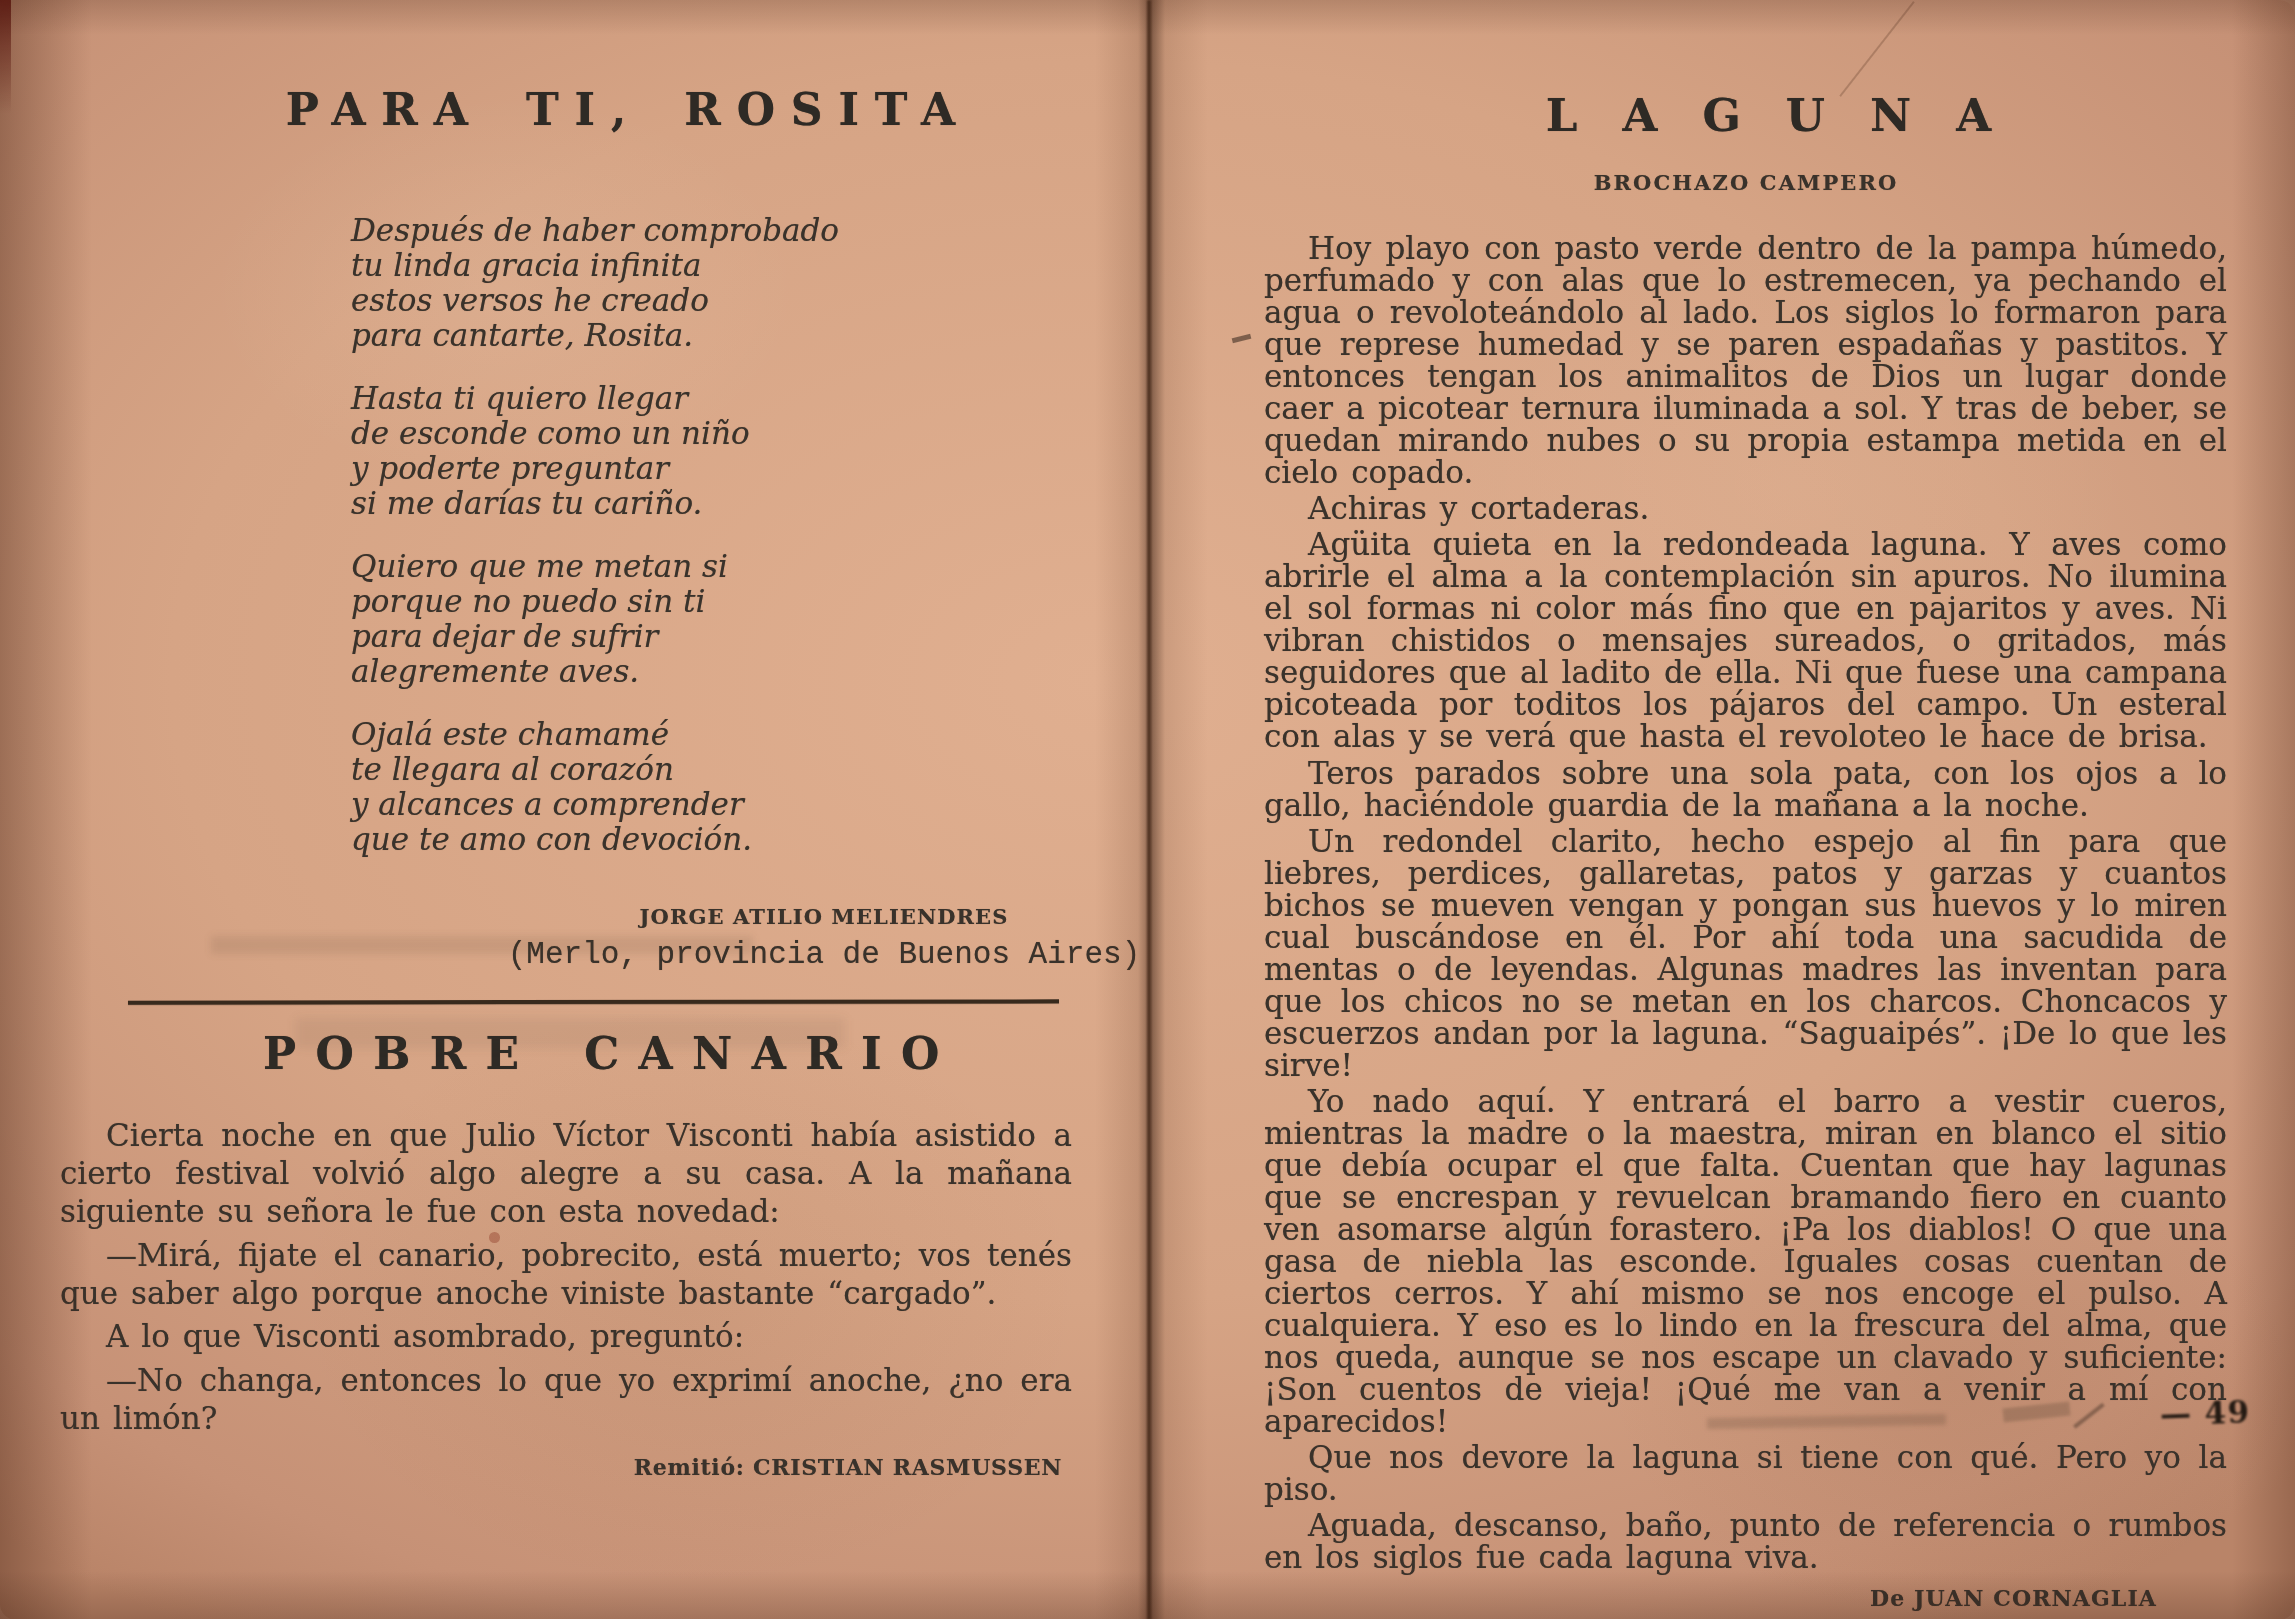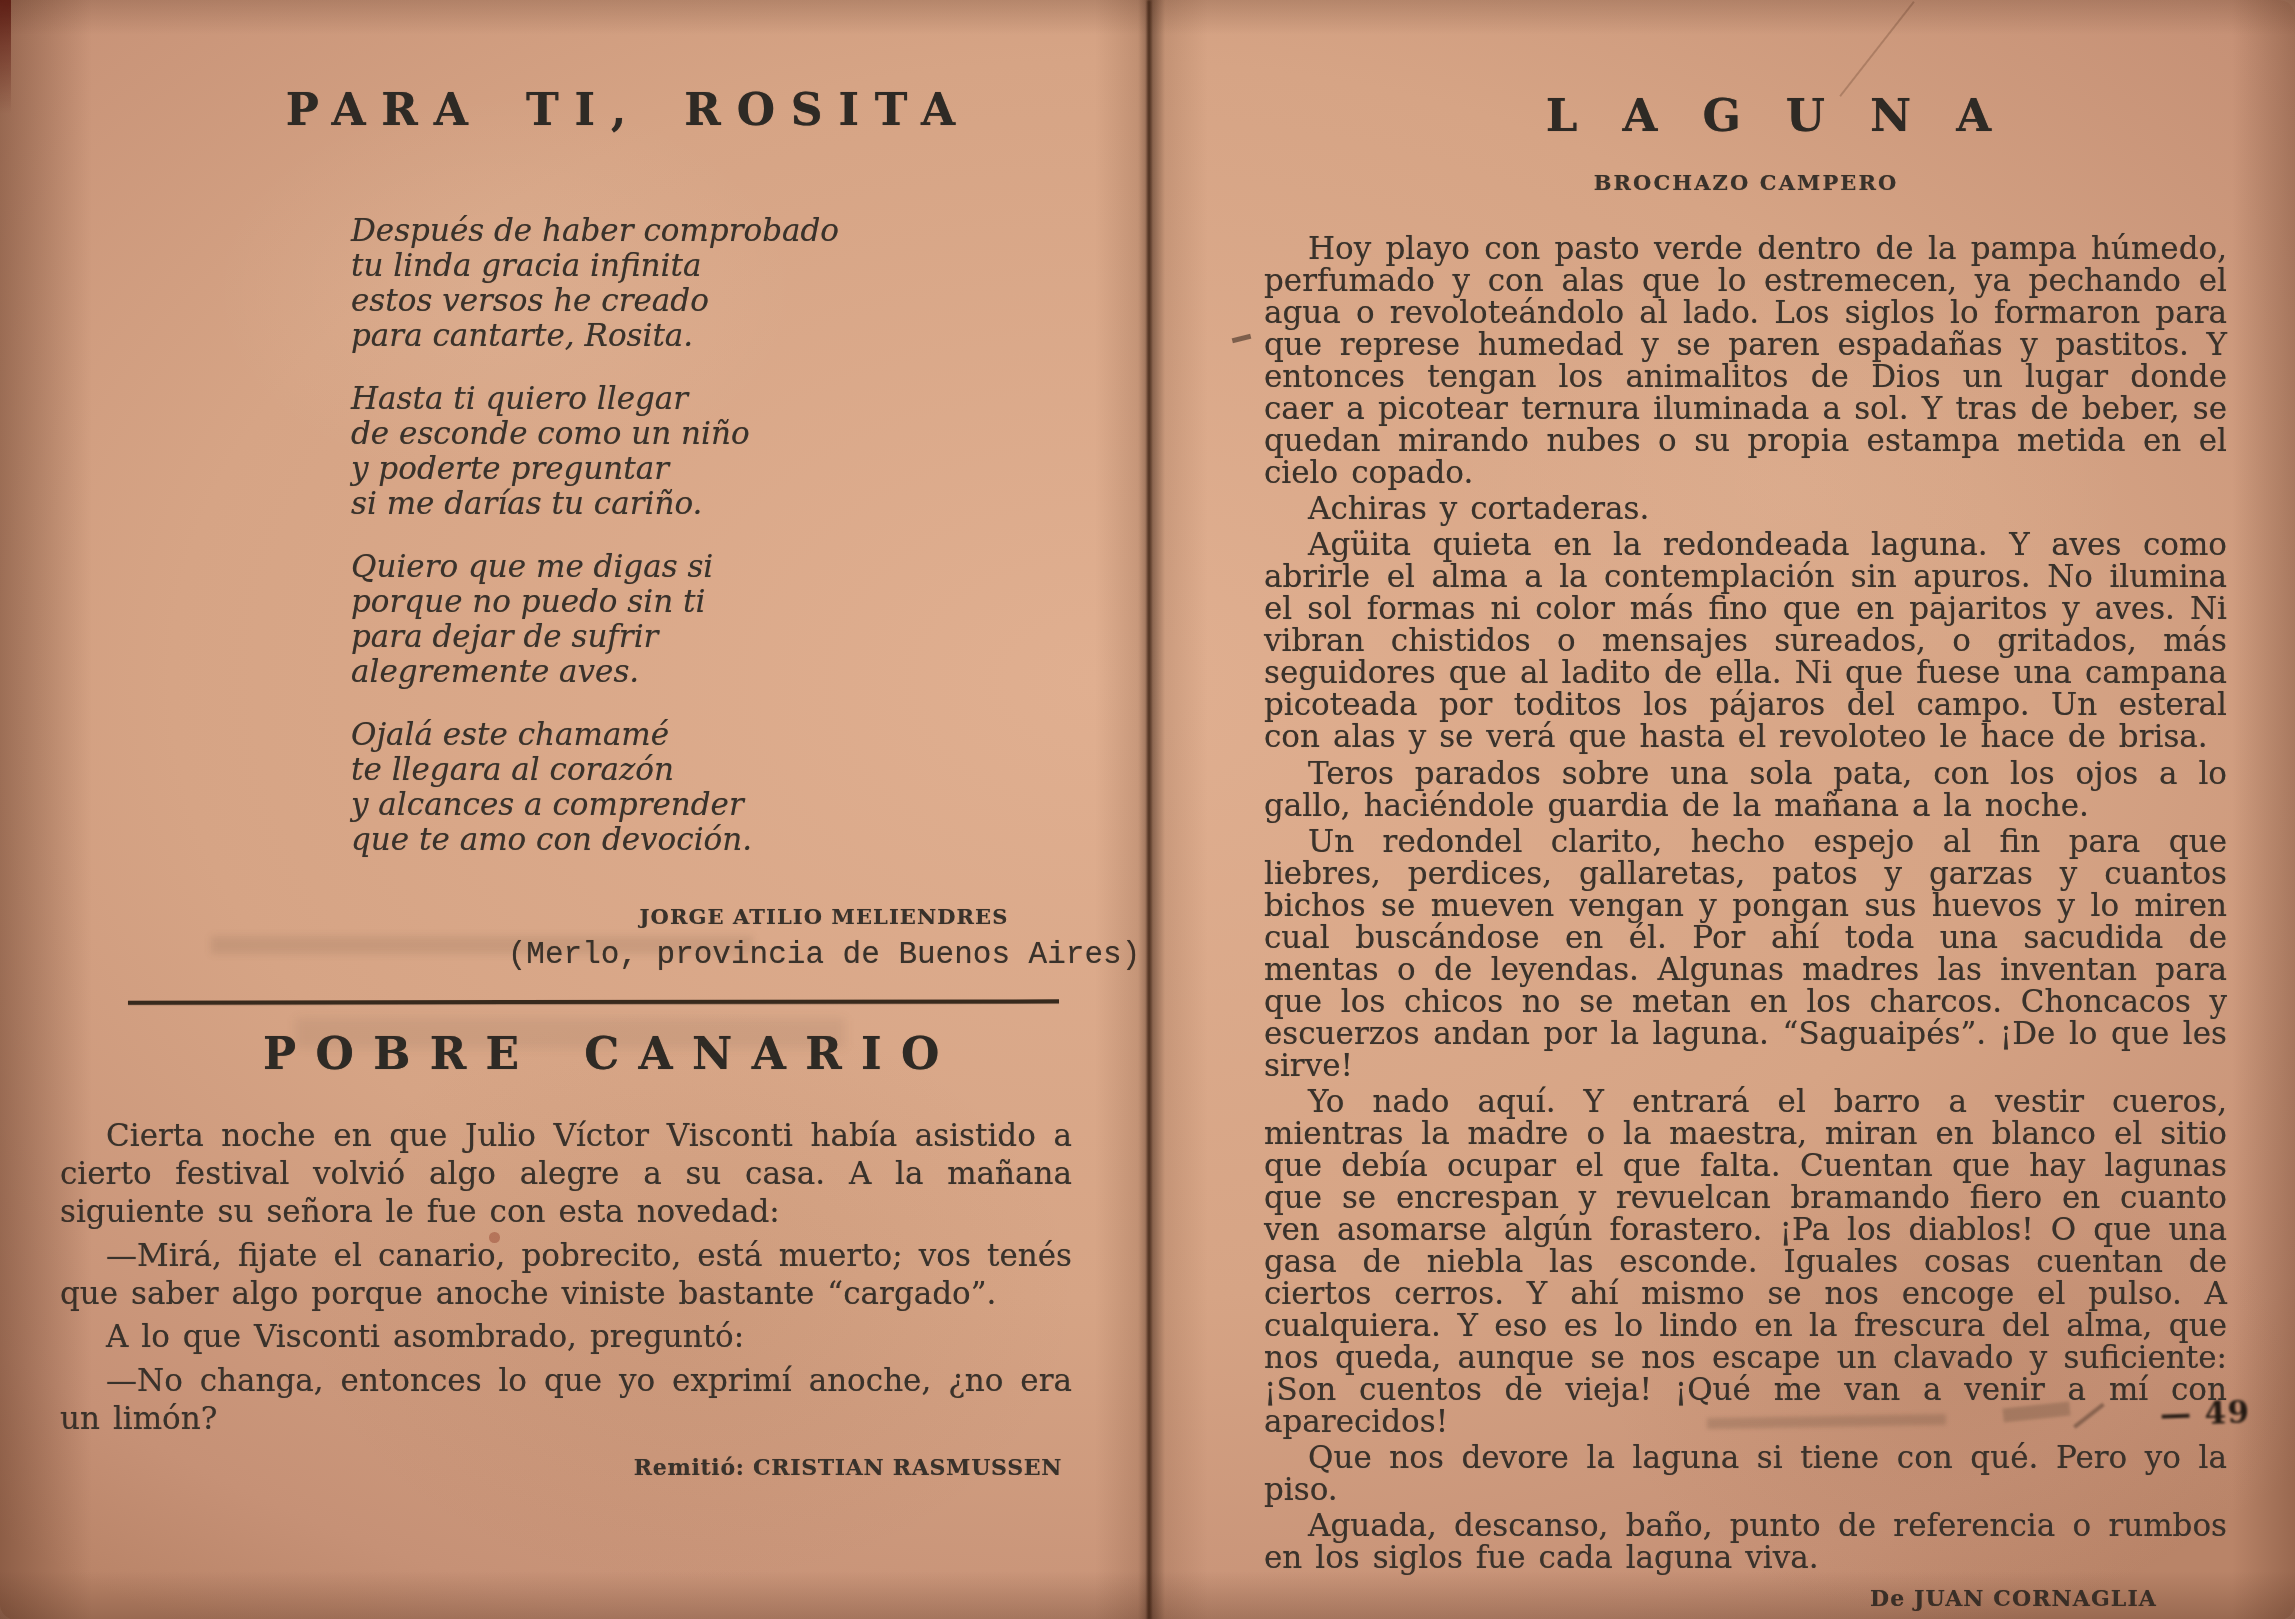--- a/index.html
+++ b/index.html
@@ -90,21 +90,21 @@
           <div class="poem-line">estos versos he creado</div>
           <div class="poem-line">para cantarte, Rosita.</div>
         </div>
         <div class="stanza">
           <div class="poem-line">Hasta ti quiero llegar</div>
           <div class="poem-line">de esconde como un niño</div>
           <div class="poem-line">y poderte preguntar</div>
           <div class="poem-line">si me darías tu cariño.</div>
         </div>
         <div class="stanza">
-          <div class="poem-line">Quiero que me digas si</div>
+          <div class="poem-line">Quiero que me metan si</div>
           <div class="poem-line">porque no puedo sin ti</div>
           <div class="poem-line">para dejar de sufrir</div>
           <div class="poem-line">alegremente aves.</div>
         </div>
         <div class="stanza">
           <div class="poem-line">Ojalá este chamamé</div>
           <div class="poem-line">te llegara al corazón</div>
           <div class="poem-line">y alcances a comprender</div>
           <div class="poem-line">que te amo con devoción.</div>
         </div>

